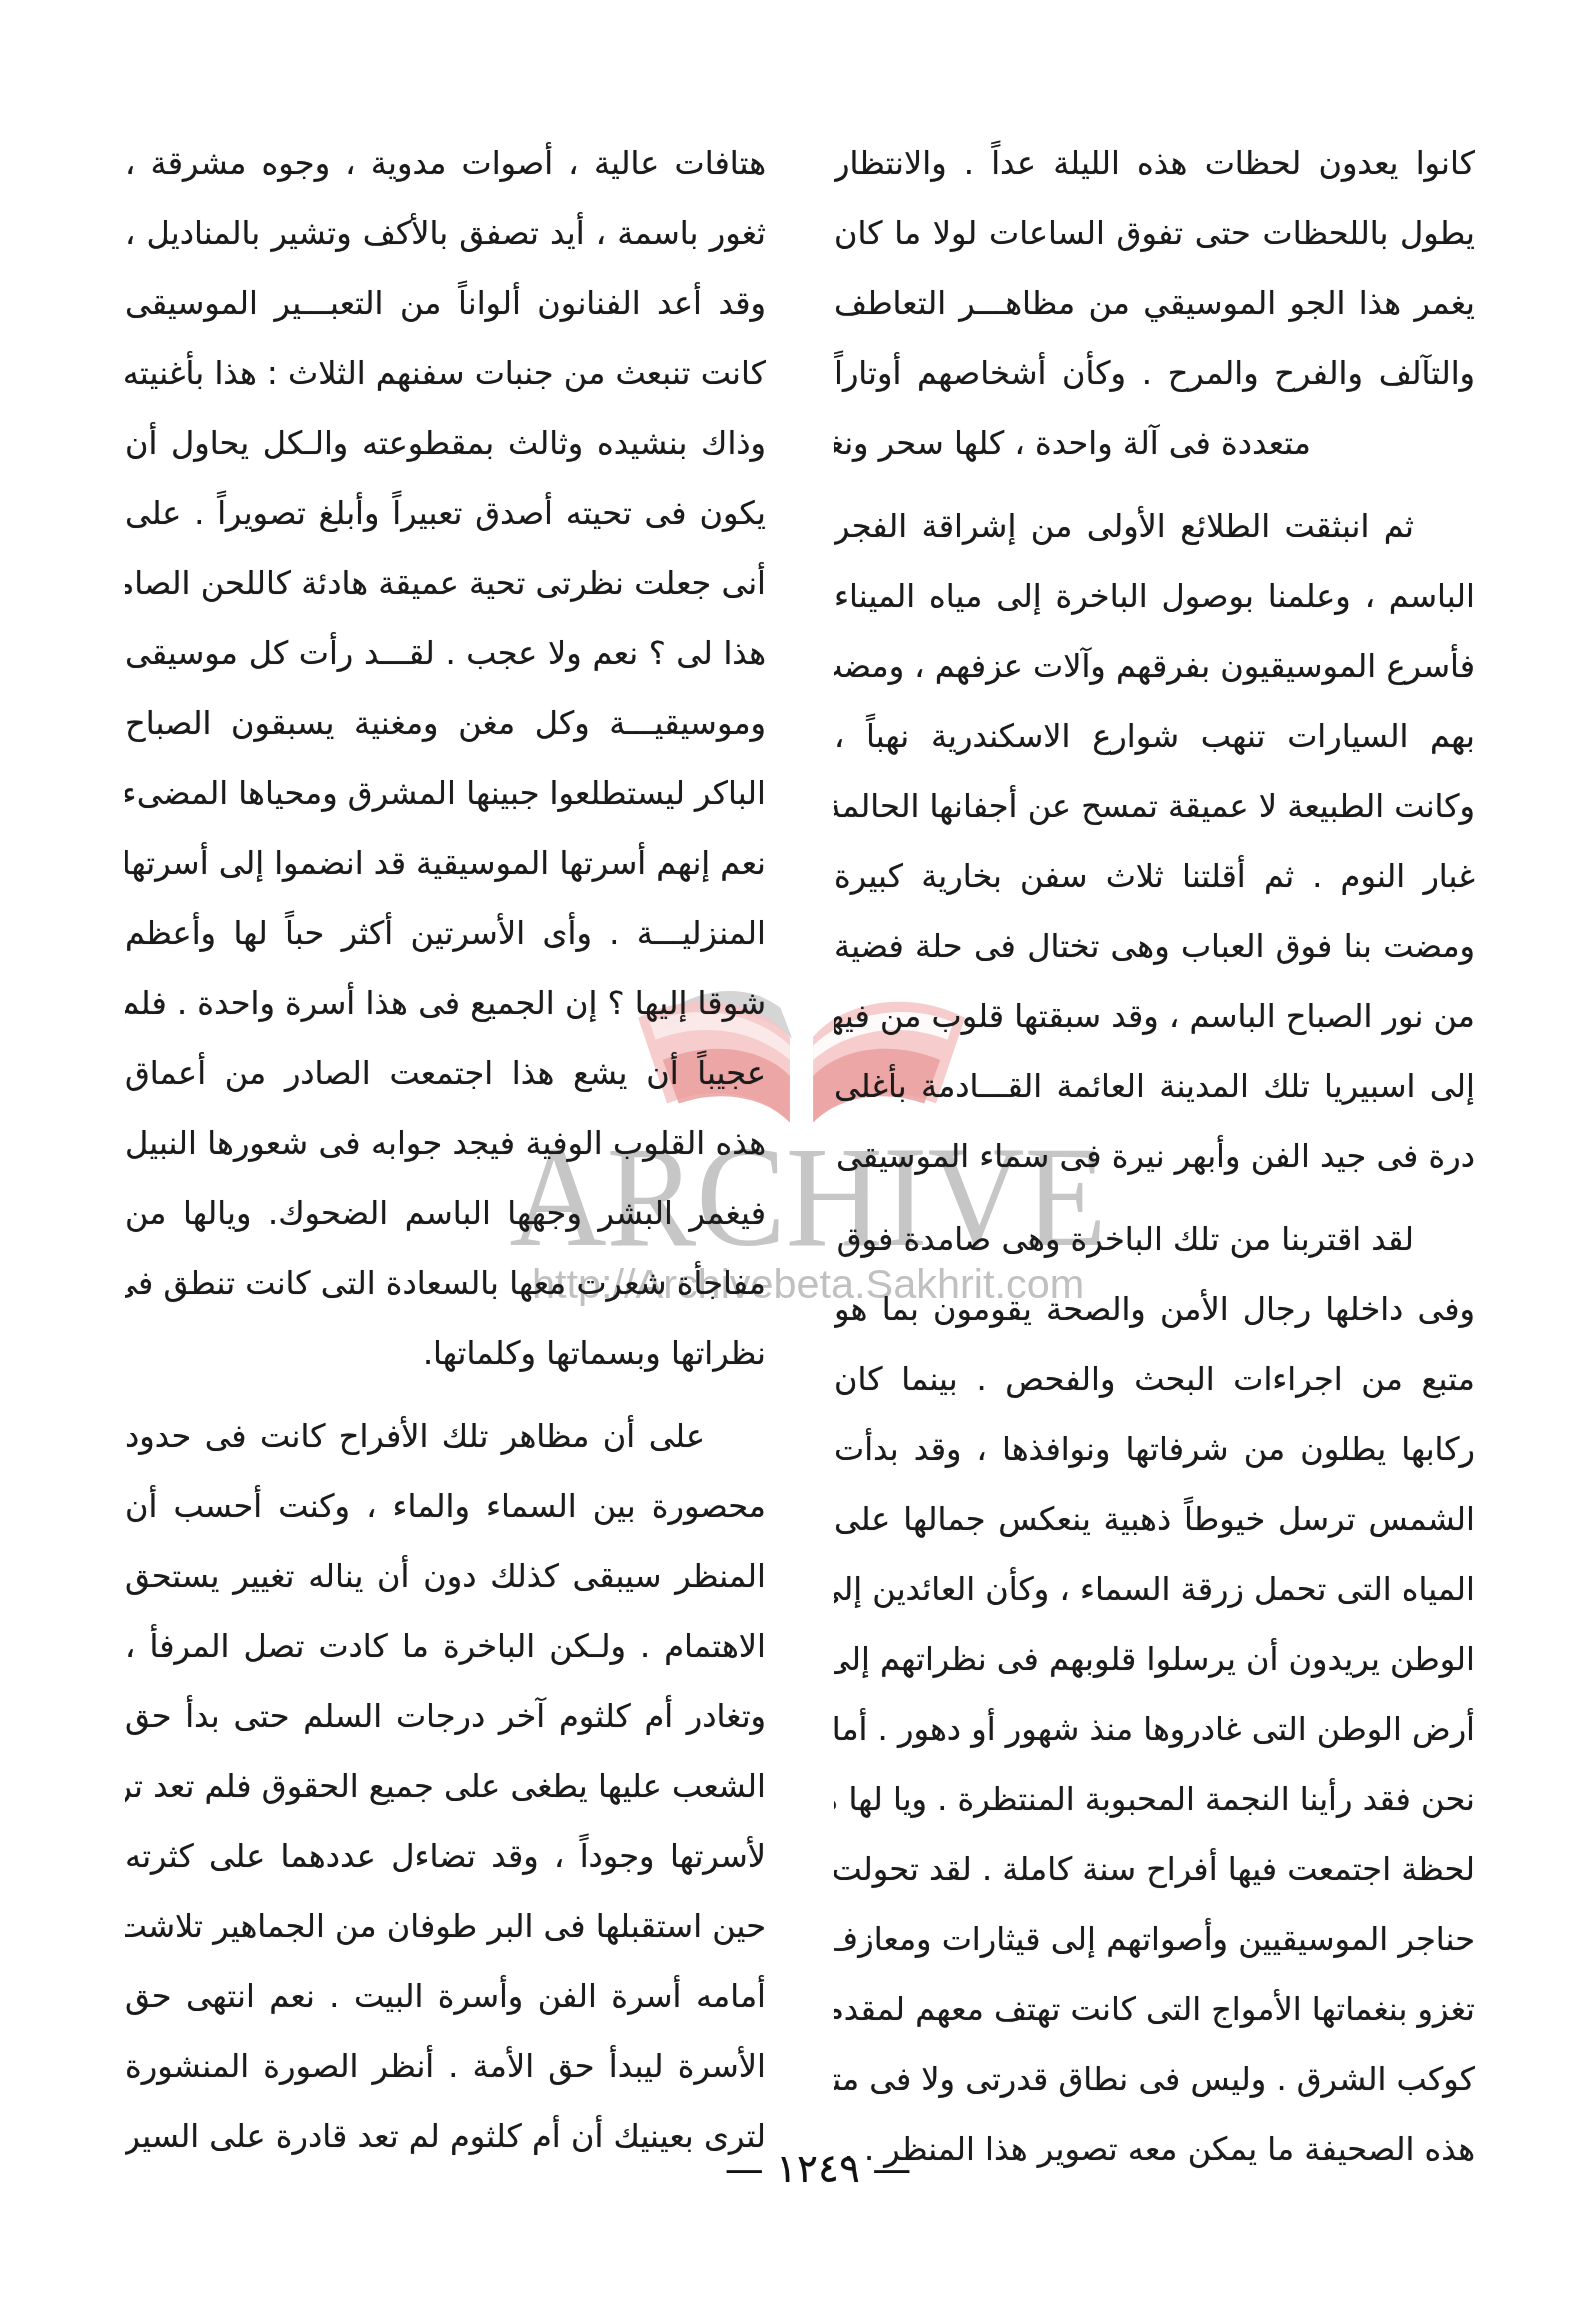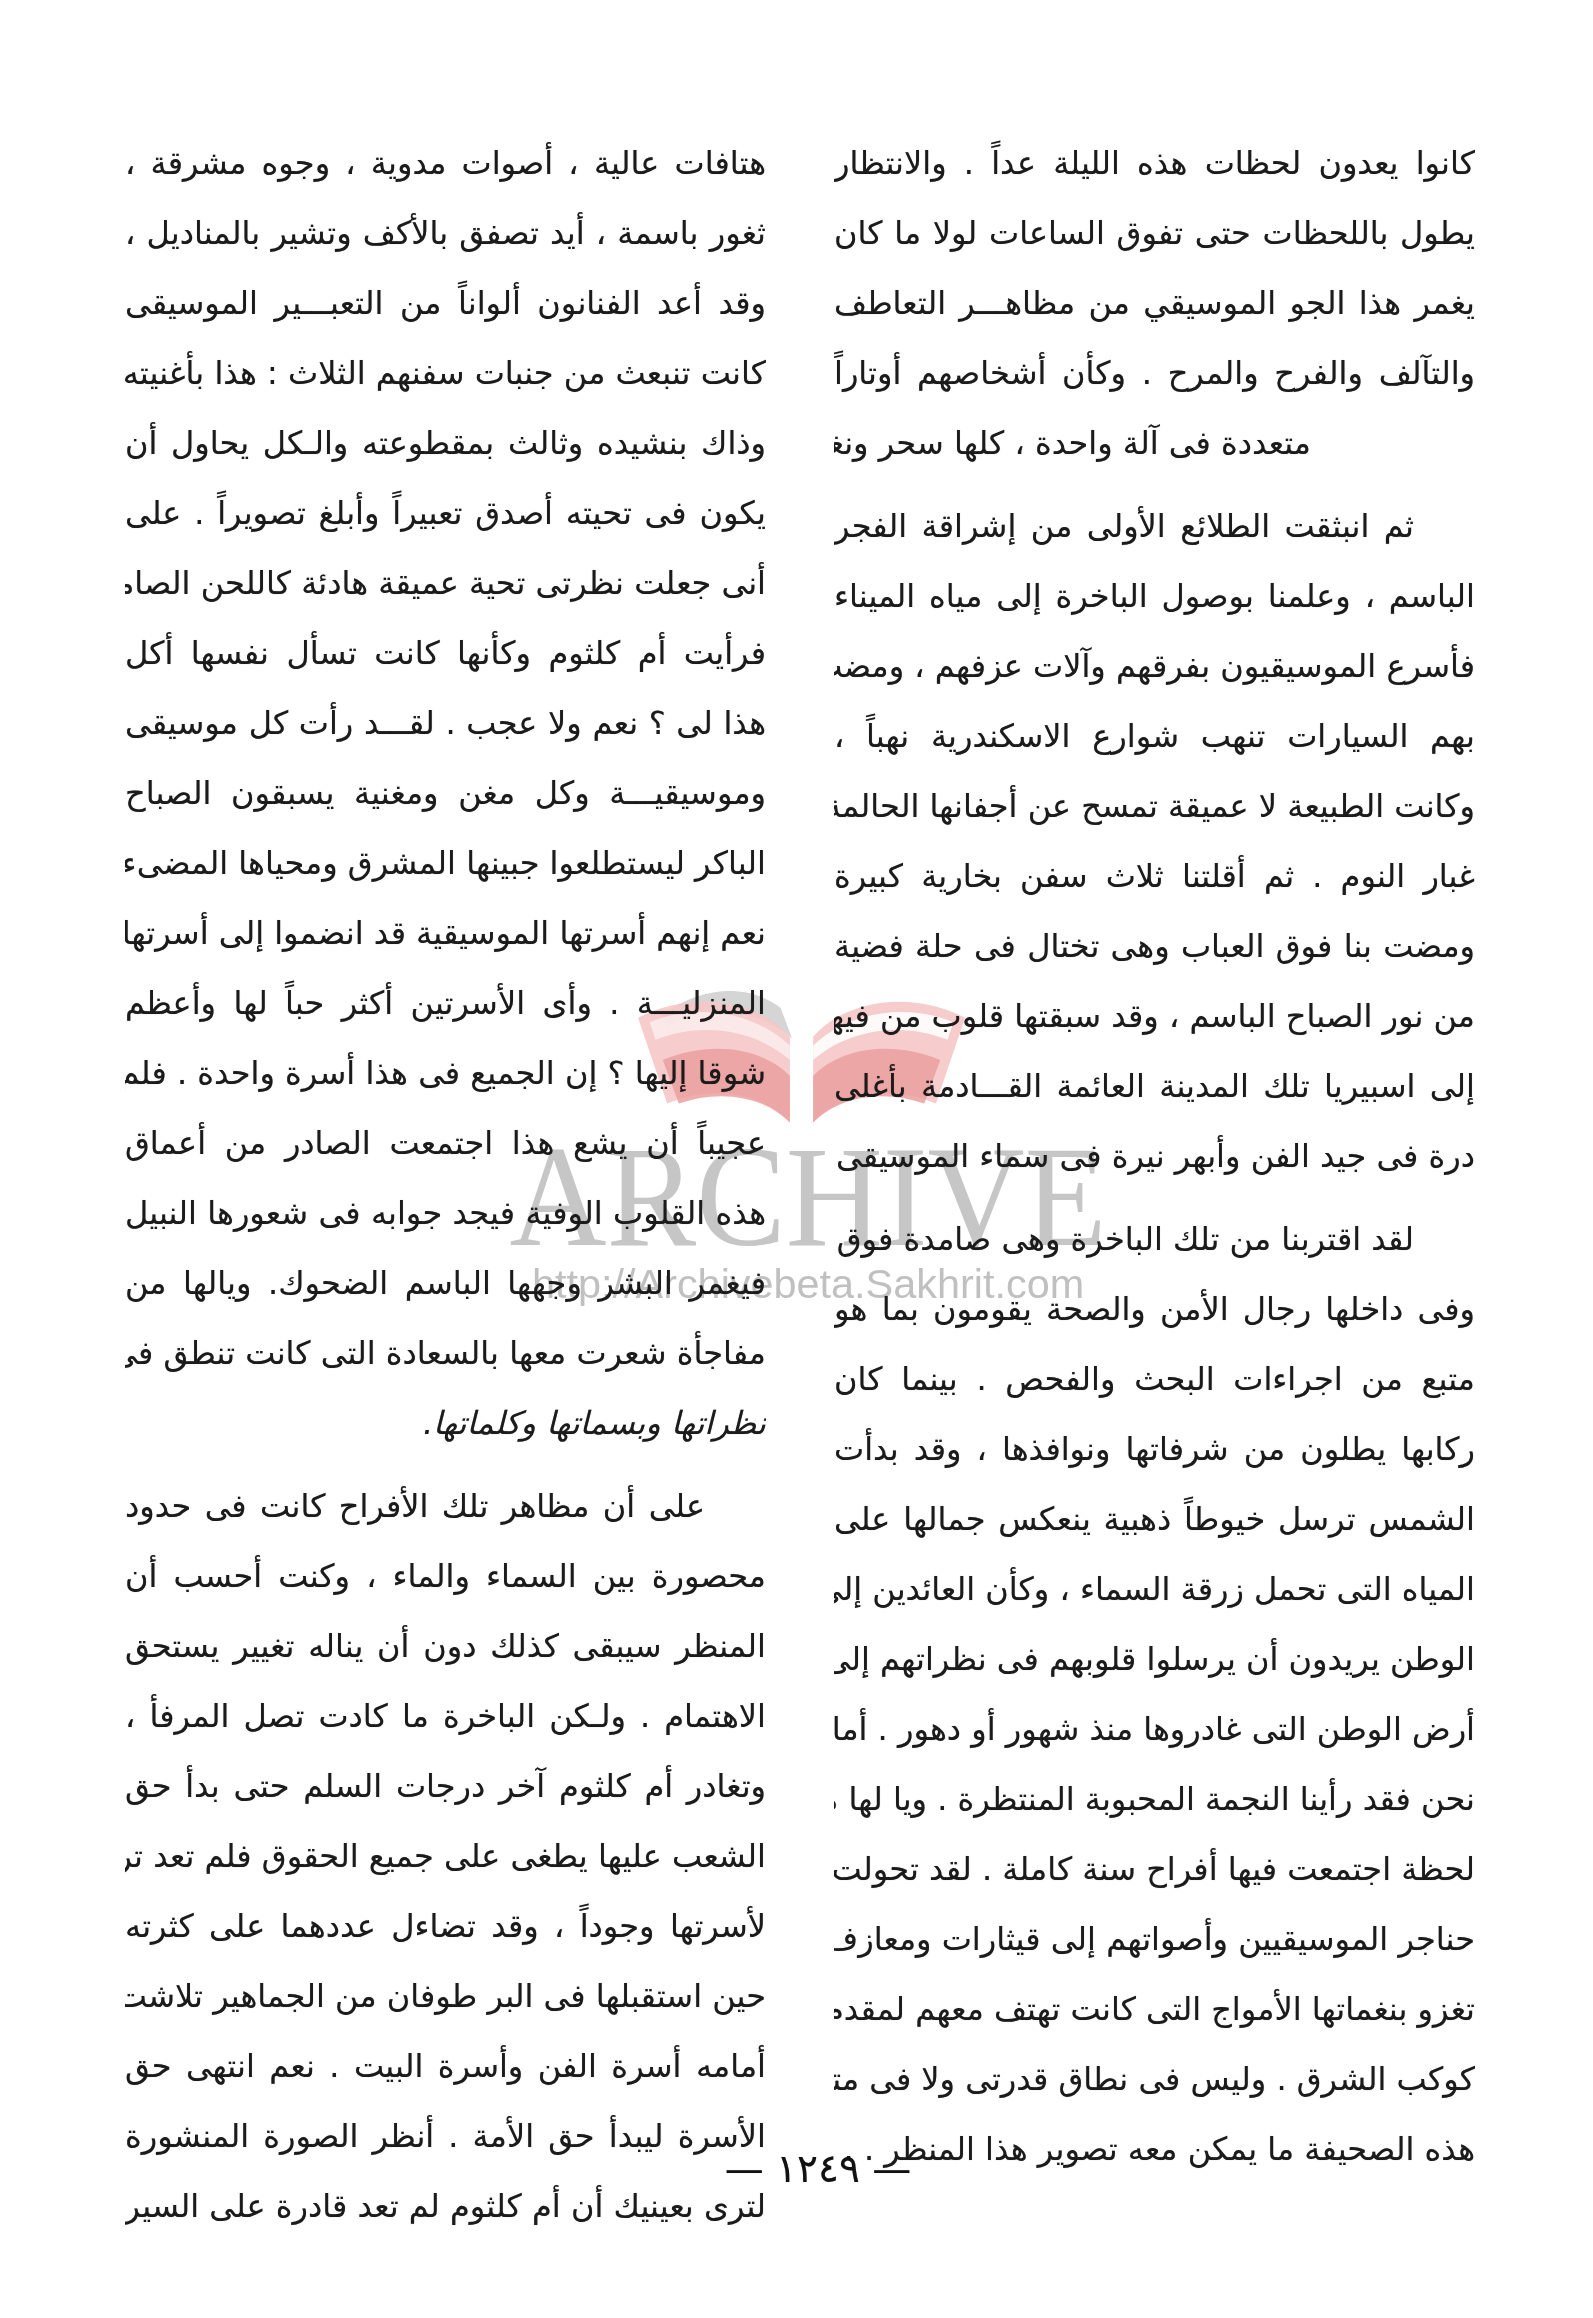--- a/index.html
+++ b/index.html
@@ -23,21 +23,21 @@
     font-size:32px;
     height:70px;
     line-height:70px;
     text-align:justify;
     text-align-last:justify;
     text-shadow:0 0 0.7px rgba(20,20,20,.55);
     overflow:hidden;
     white-space:nowrap;
   }
   .line.indent{padding-right:61px;margin-top:13px;}
-  .line.end{text-align:right;text-align-last:right;font-style:italic;}
+  .line.end{text-align:right;text-align-last:right;}
   .line.end-shift{text-align:right;text-align-last:right;padding-right:164px;}
   .watermark{
     position:absolute;
     left:473px;top:967px;
     width:662px;height:356px;
     z-index:0;
     pointer-events:none;
   }
   .textlayer{position:relative;z-index:1;}
   .page-number{
@@ -108,21 +108,20 @@
         <div class="line full">هذه الصحيفة ما يمكن معه تصوير هذا المنظر . . .</div>
       </div>
     <div class="col col-left" lang="ar" dir="rtl">
         <div class="line full">هتافات عالية ، أصوات مدوية ، وجوه مشرقة ،</div>
         <div class="line full">ثغور باسمة ، أيد تصفق بالأكف وتشير بالمناديل ،</div>
         <div class="line full">وقد أعد الفنانون ألواناً من التعبـــير الموسيقى</div>
         <div class="line full">كانت تنبعث من جنبات سفنهم الثلاث : هذا بأغنيته</div>
         <div class="line full">وذاك بنشيده وثالث بمقطوعته والـكل يحاول أن</div>
         <div class="line full">يكون فى تحيته أصدق تعبيراً وأبلغ تصويراً . على</div>
         <div class="line full">أنى جعلت نظرتى تحية عميقة هادئة كاللحن الصامت</div>
-        <div class="line full">فرأيت أم كلثوم وكأنها كانت تسأل نفسها أكل</div>
         <div class="line full">هذا لى ؟ نعم ولا عجب . لقـــد رأت كل موسيقى</div>
         <div class="line full">وموسيقيـــة وكل مغن ومغنية يسبقون الصباح</div>
         <div class="line full">الباكر ليستطلعوا جبينها المشرق ومحياها المضىء.</div>
         <div class="line full">نعم إنهم أسرتها الموسيقية قد انضموا إلى أسرتها</div>
         <div class="line full">المنزليـــة . وأى الأسرتين أكثر حباً لها وأعظم</div>
         <div class="line full">شوقا إليها ؟ إن الجميع فى هذا أسرة واحدة . فلم يكن</div>
         <div class="line full">عجيباً أن يشع هذا اجتمعت الصادر من أعماق</div>
         <div class="line full">هذه القلوب الوفية فيجد جوابه فى شعورها النبيل</div>
         <div class="line full">فيغمر البشر وجهها الباسم الضحوك. ويالها من</div>
         <div class="line full">مفاجأة شعرت معها بالسعادة التى كانت تنطق فى</div>

